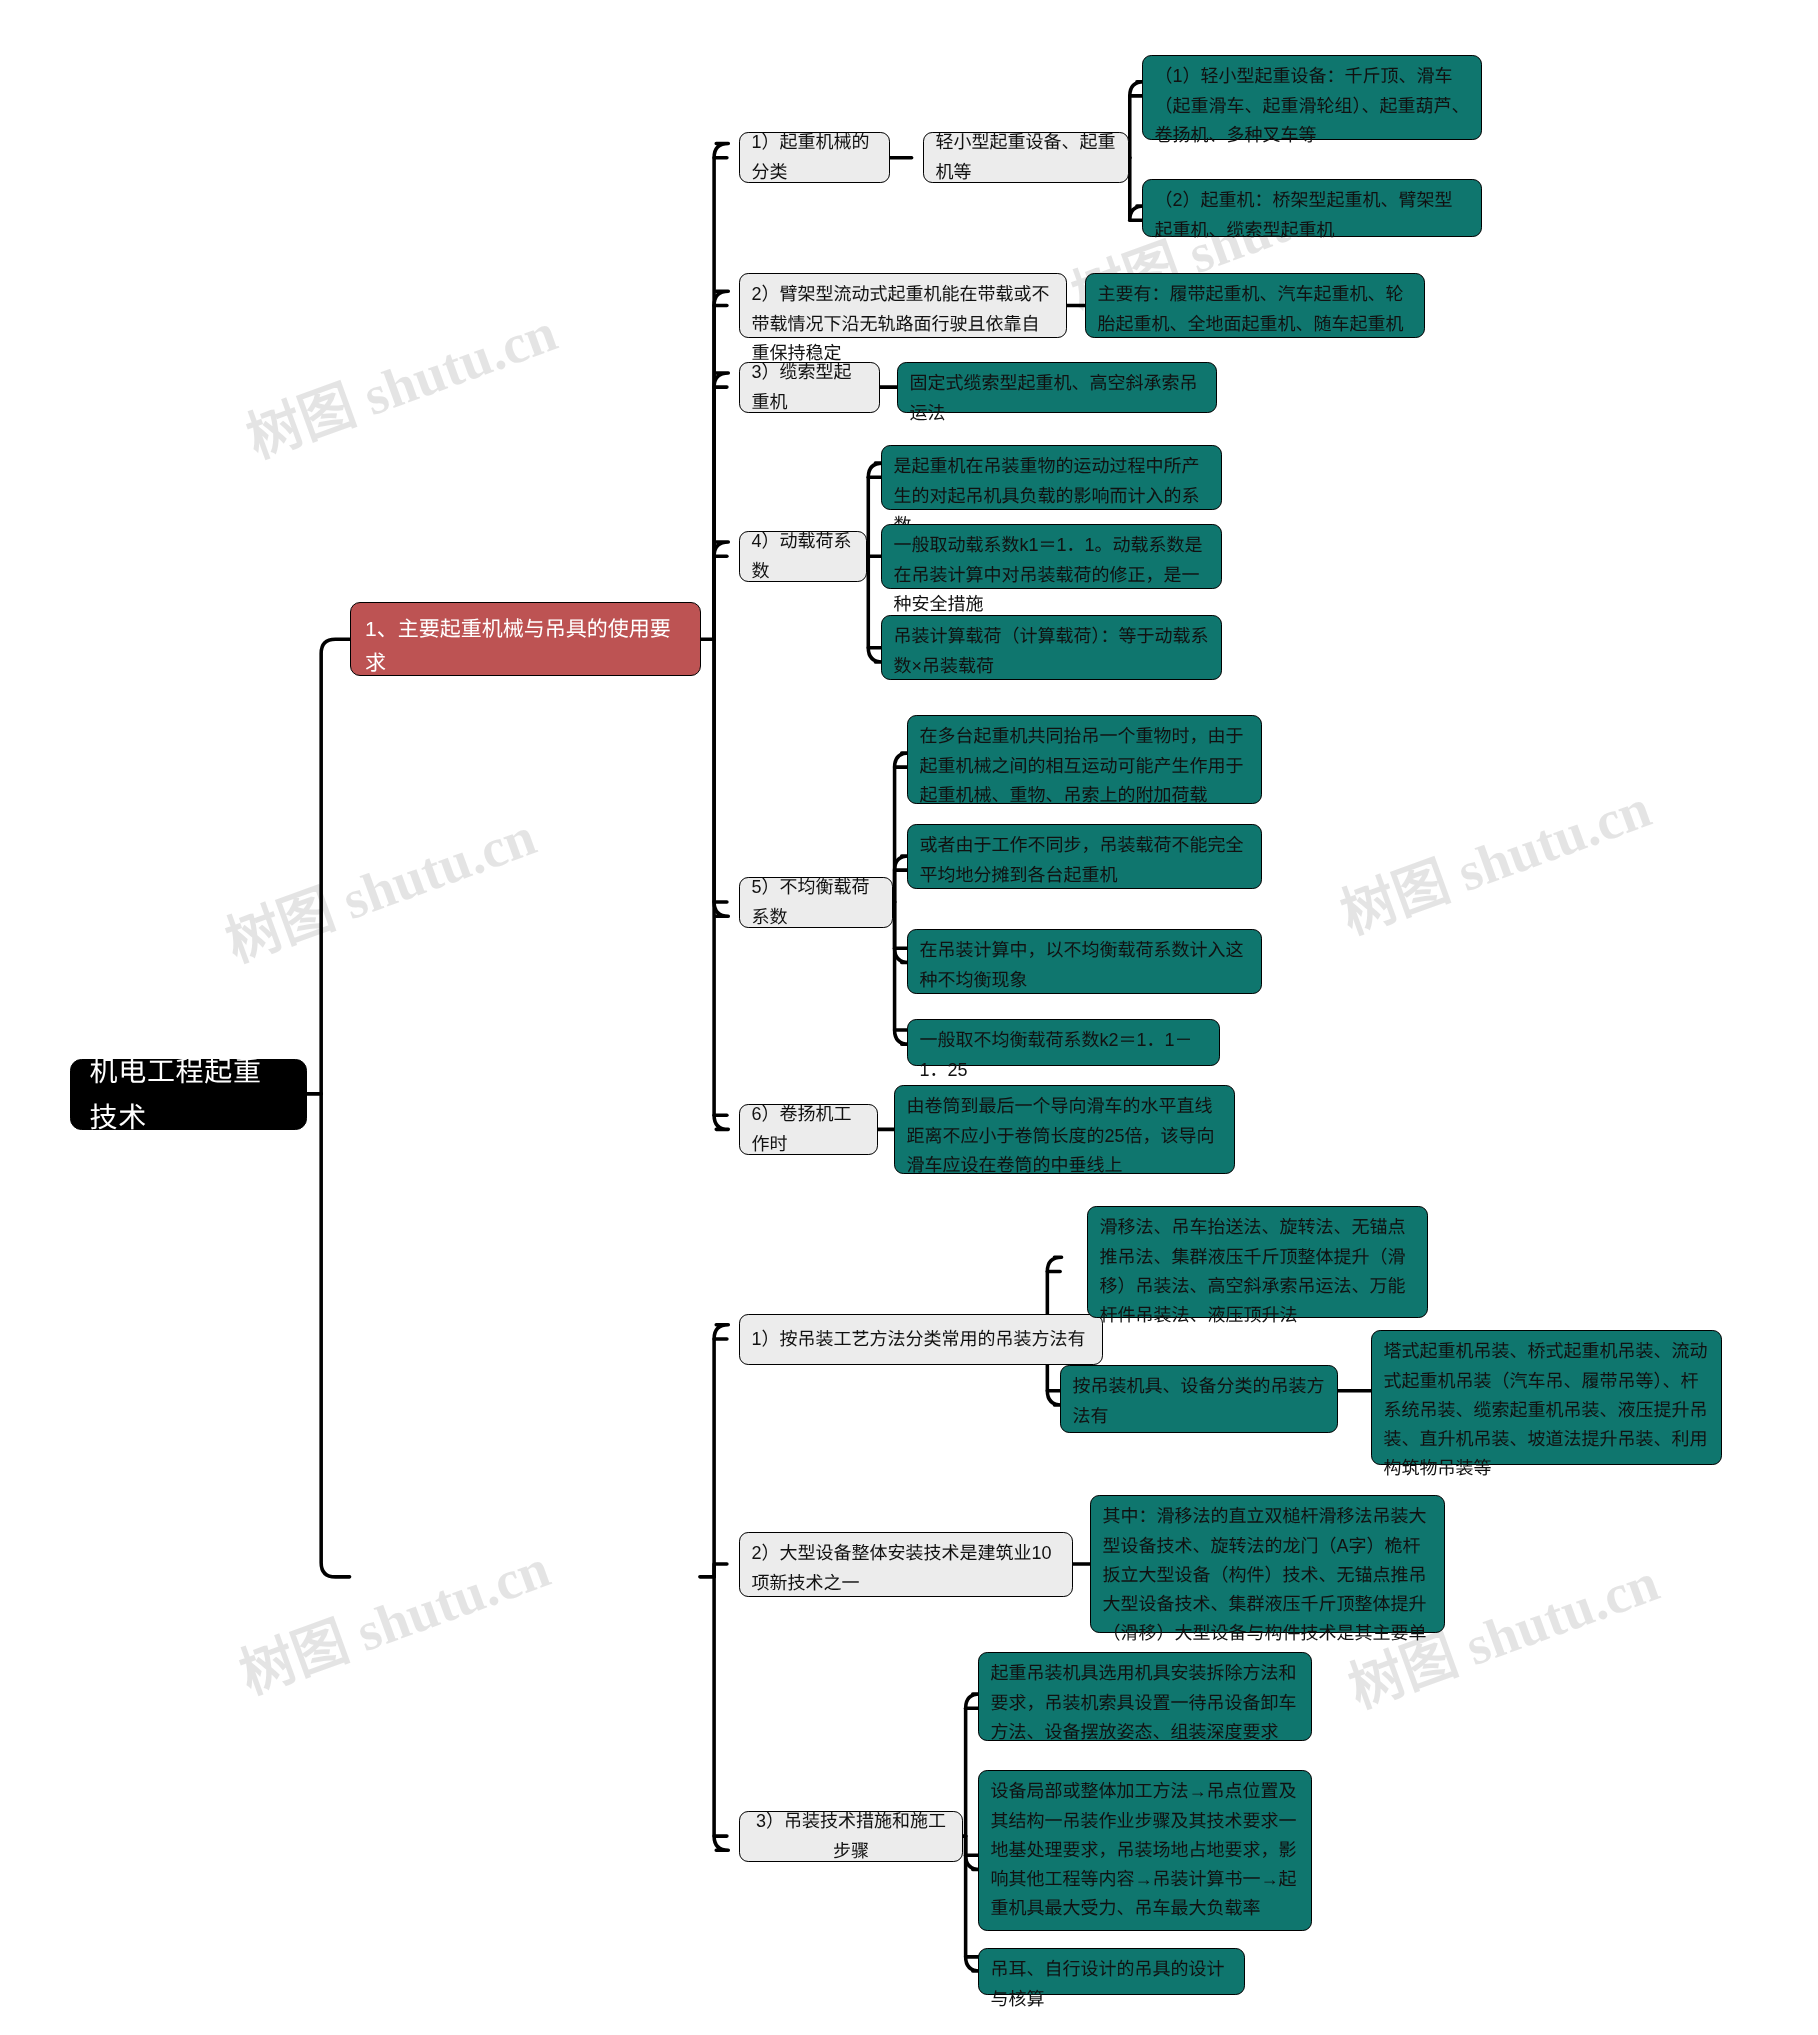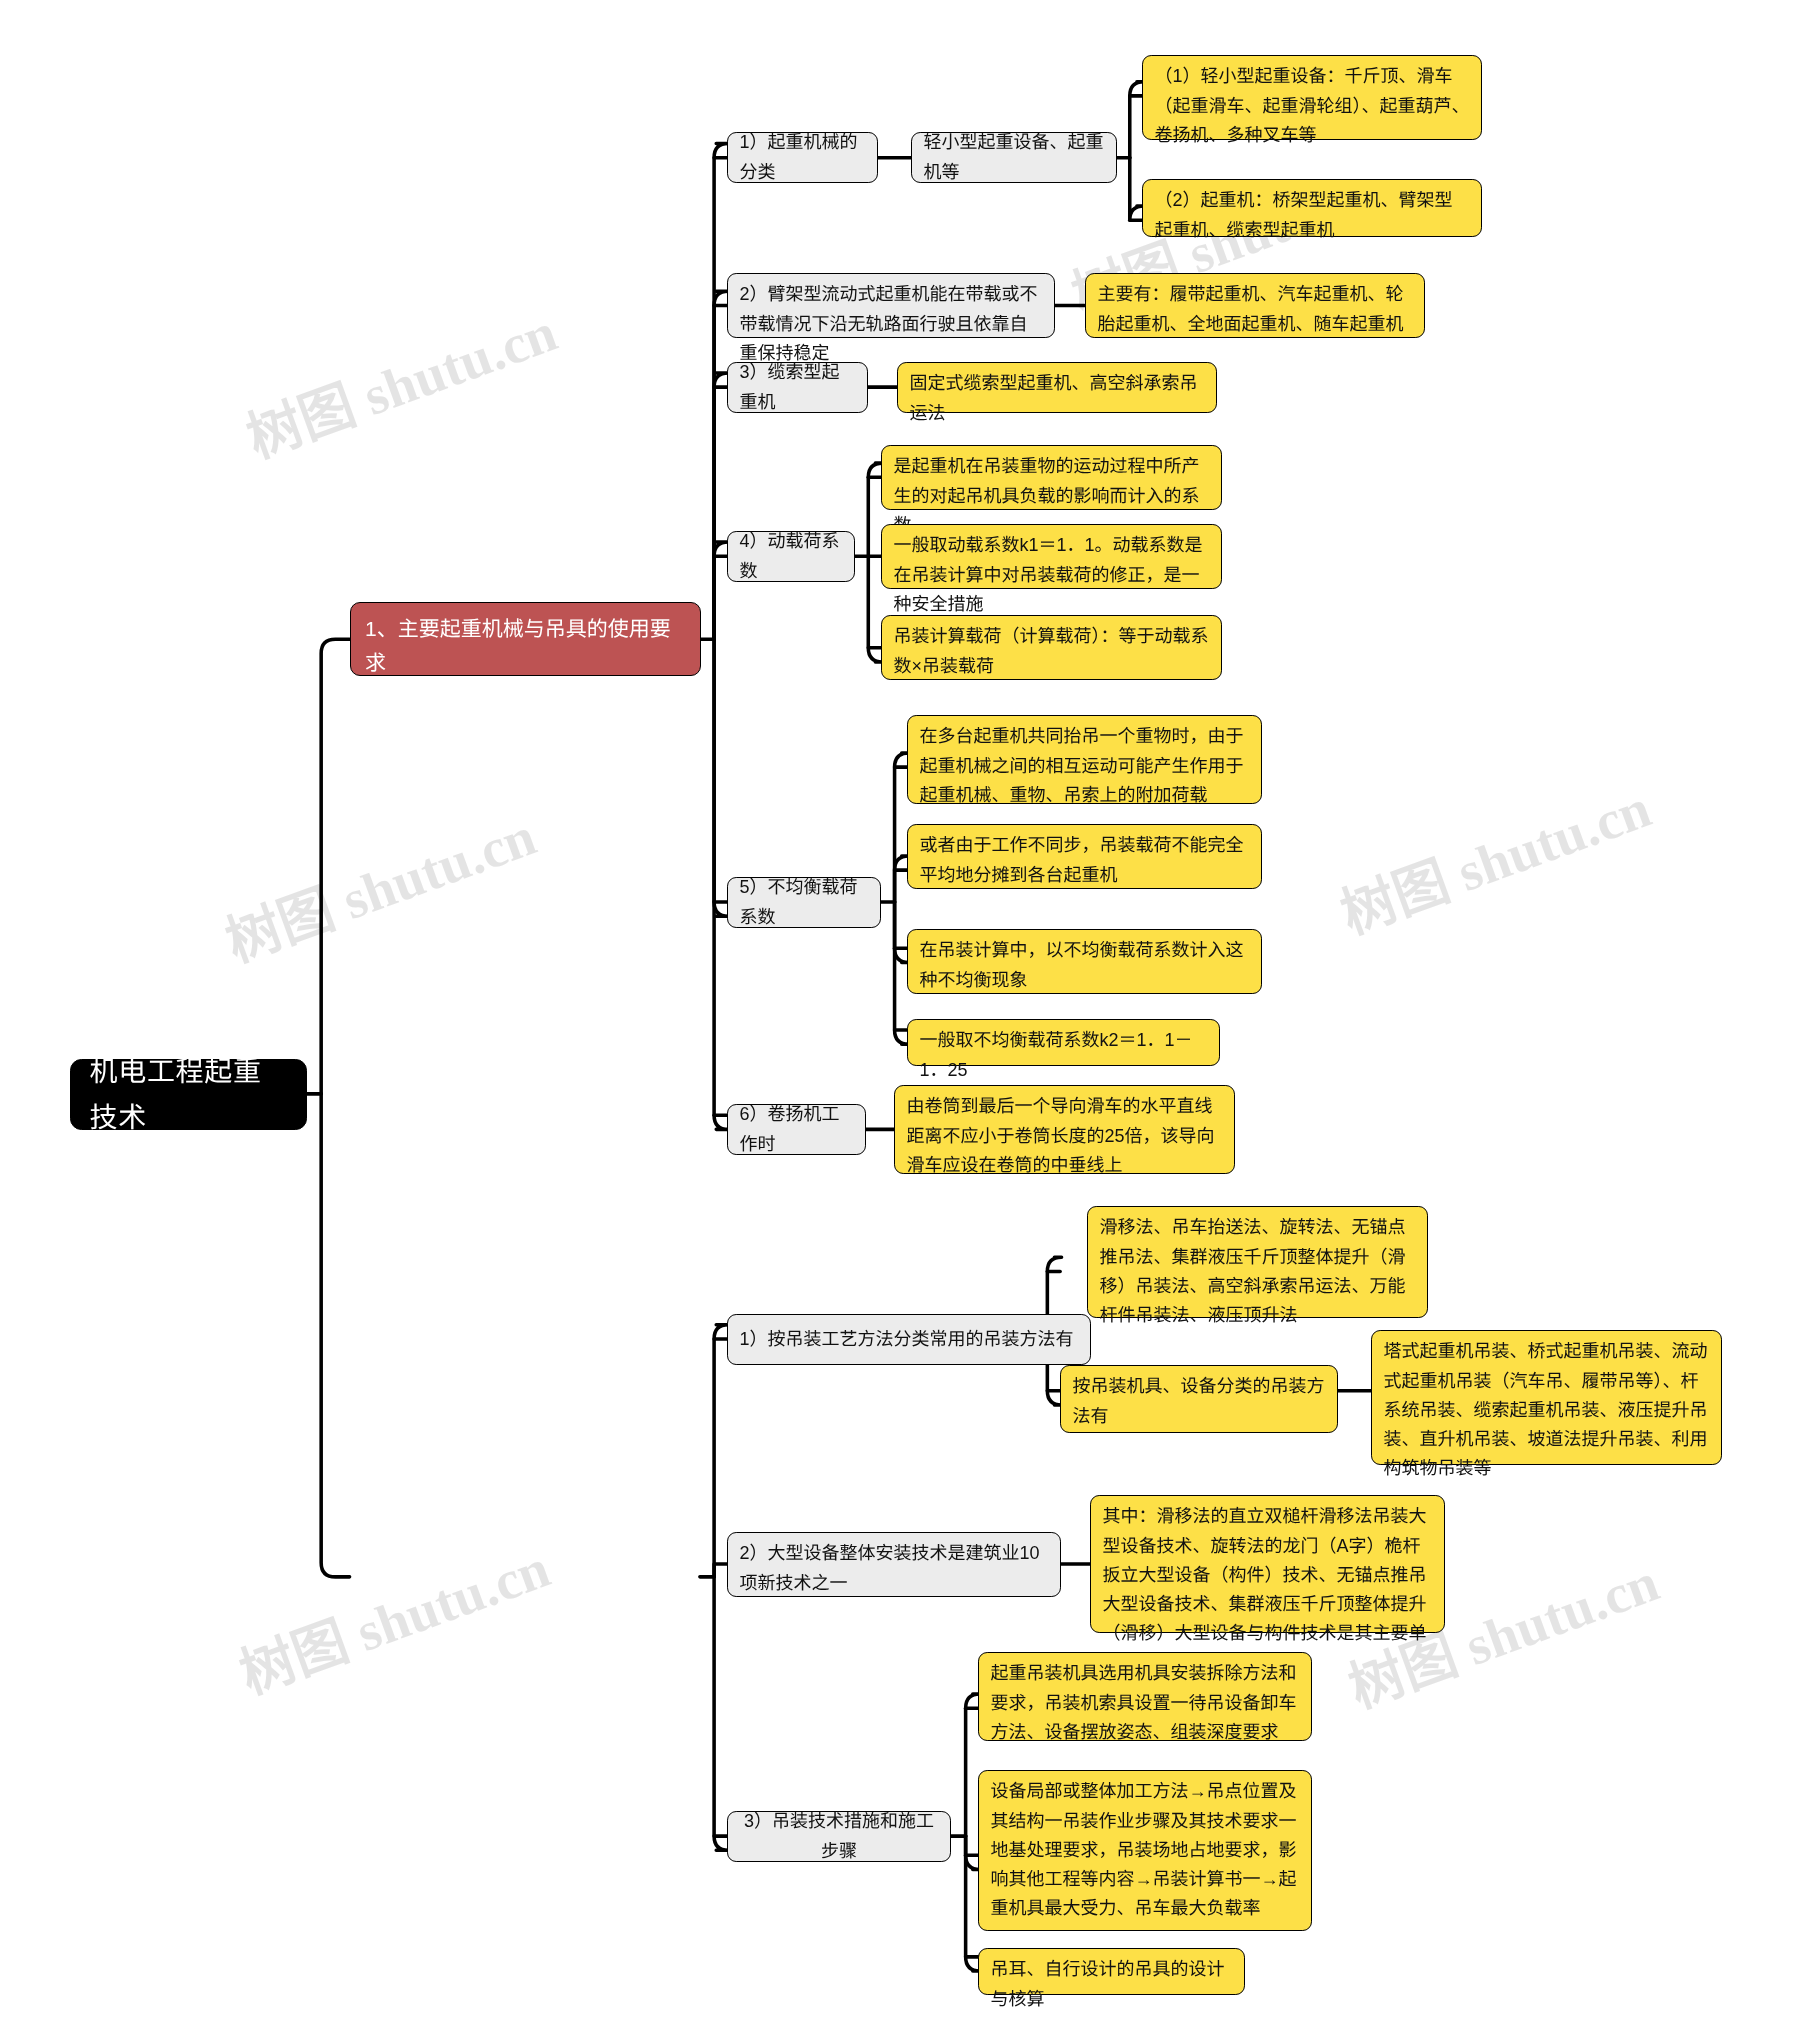--- a/index.html
+++ b/index.html
@@ -50,23 +50,24 @@
     align-items:flex-start;
   }
   
   .n-l2{
     background:#ececec;
     color:#111111;
     border:1.4px solid #000000;
     font-size:18px;
     padding:6.4px 11.4px;
     border-radius:9.2px;
+    margin-left:12px;
   }
   .n-l3{
-    background:#fde047;
+    background:#0f766e;
     color:#111111;
     border:1.4px solid #000000;
     font-size:18px;
     padding:6.4px 11.4px;
     border-radius:9.2px;
     align-items:flex-start;
   }
   .n-l2.multi,.n-l3.multi{align-items:flex-start;}
 
   

